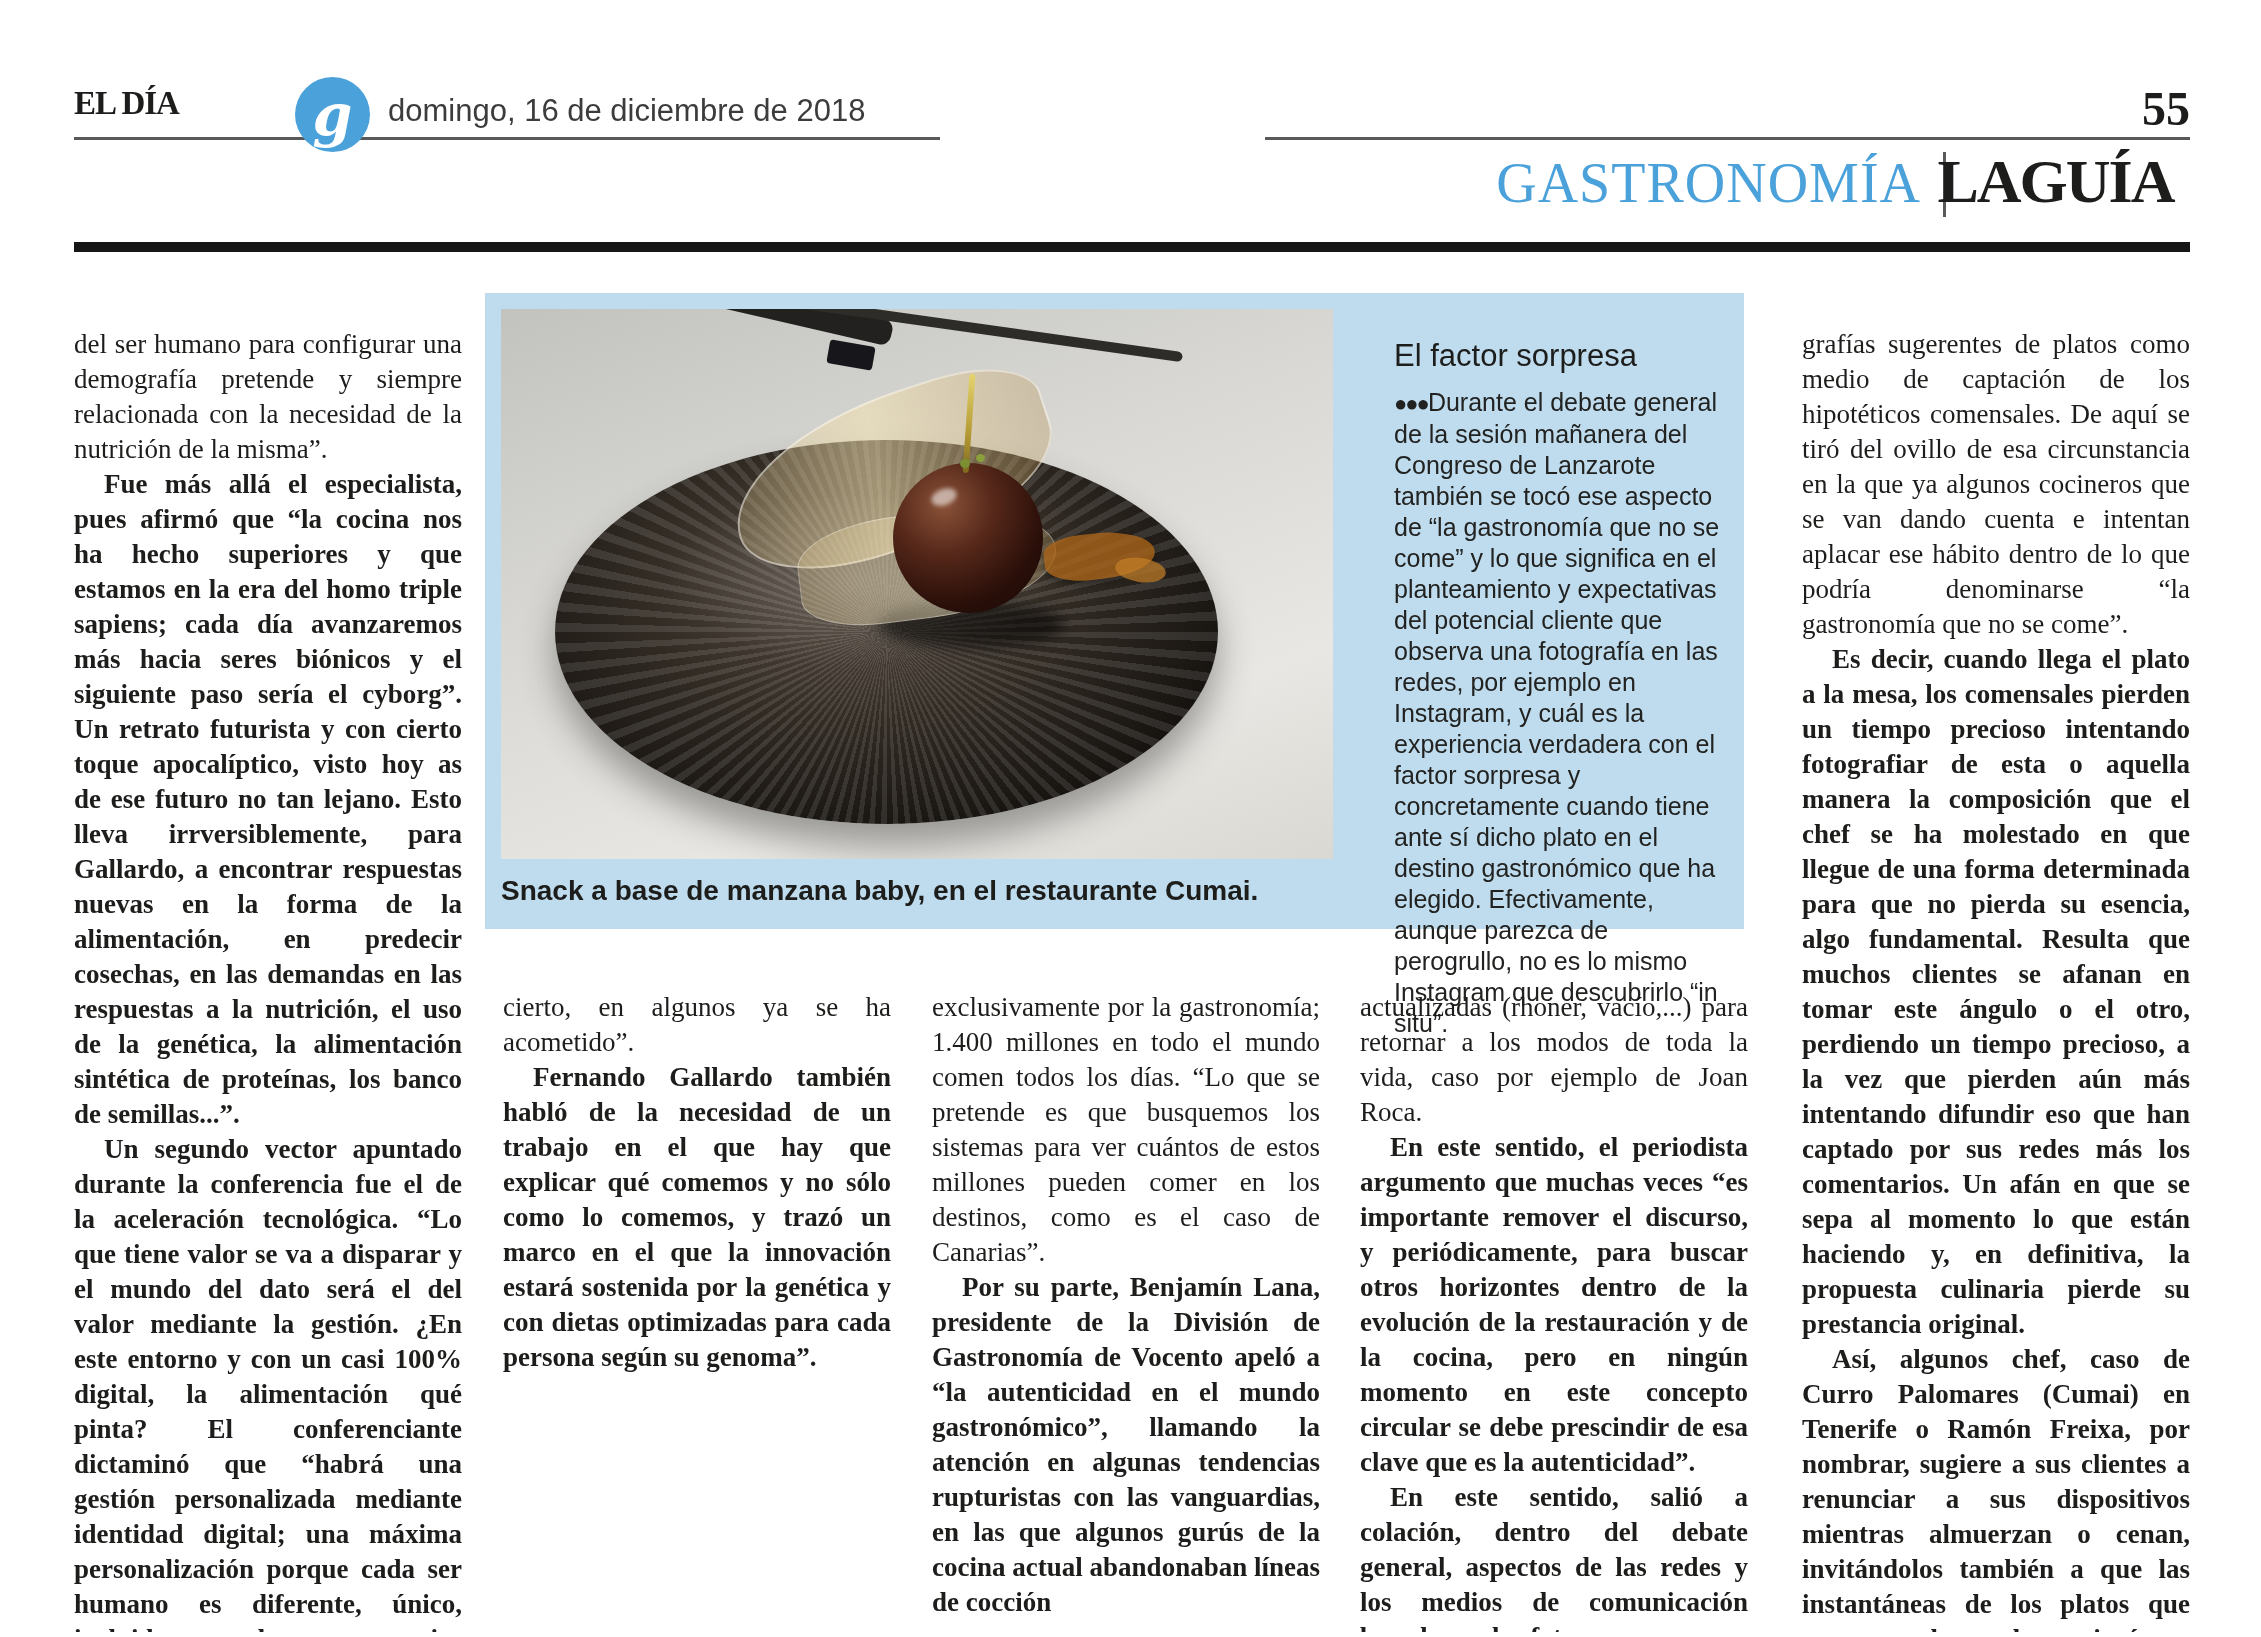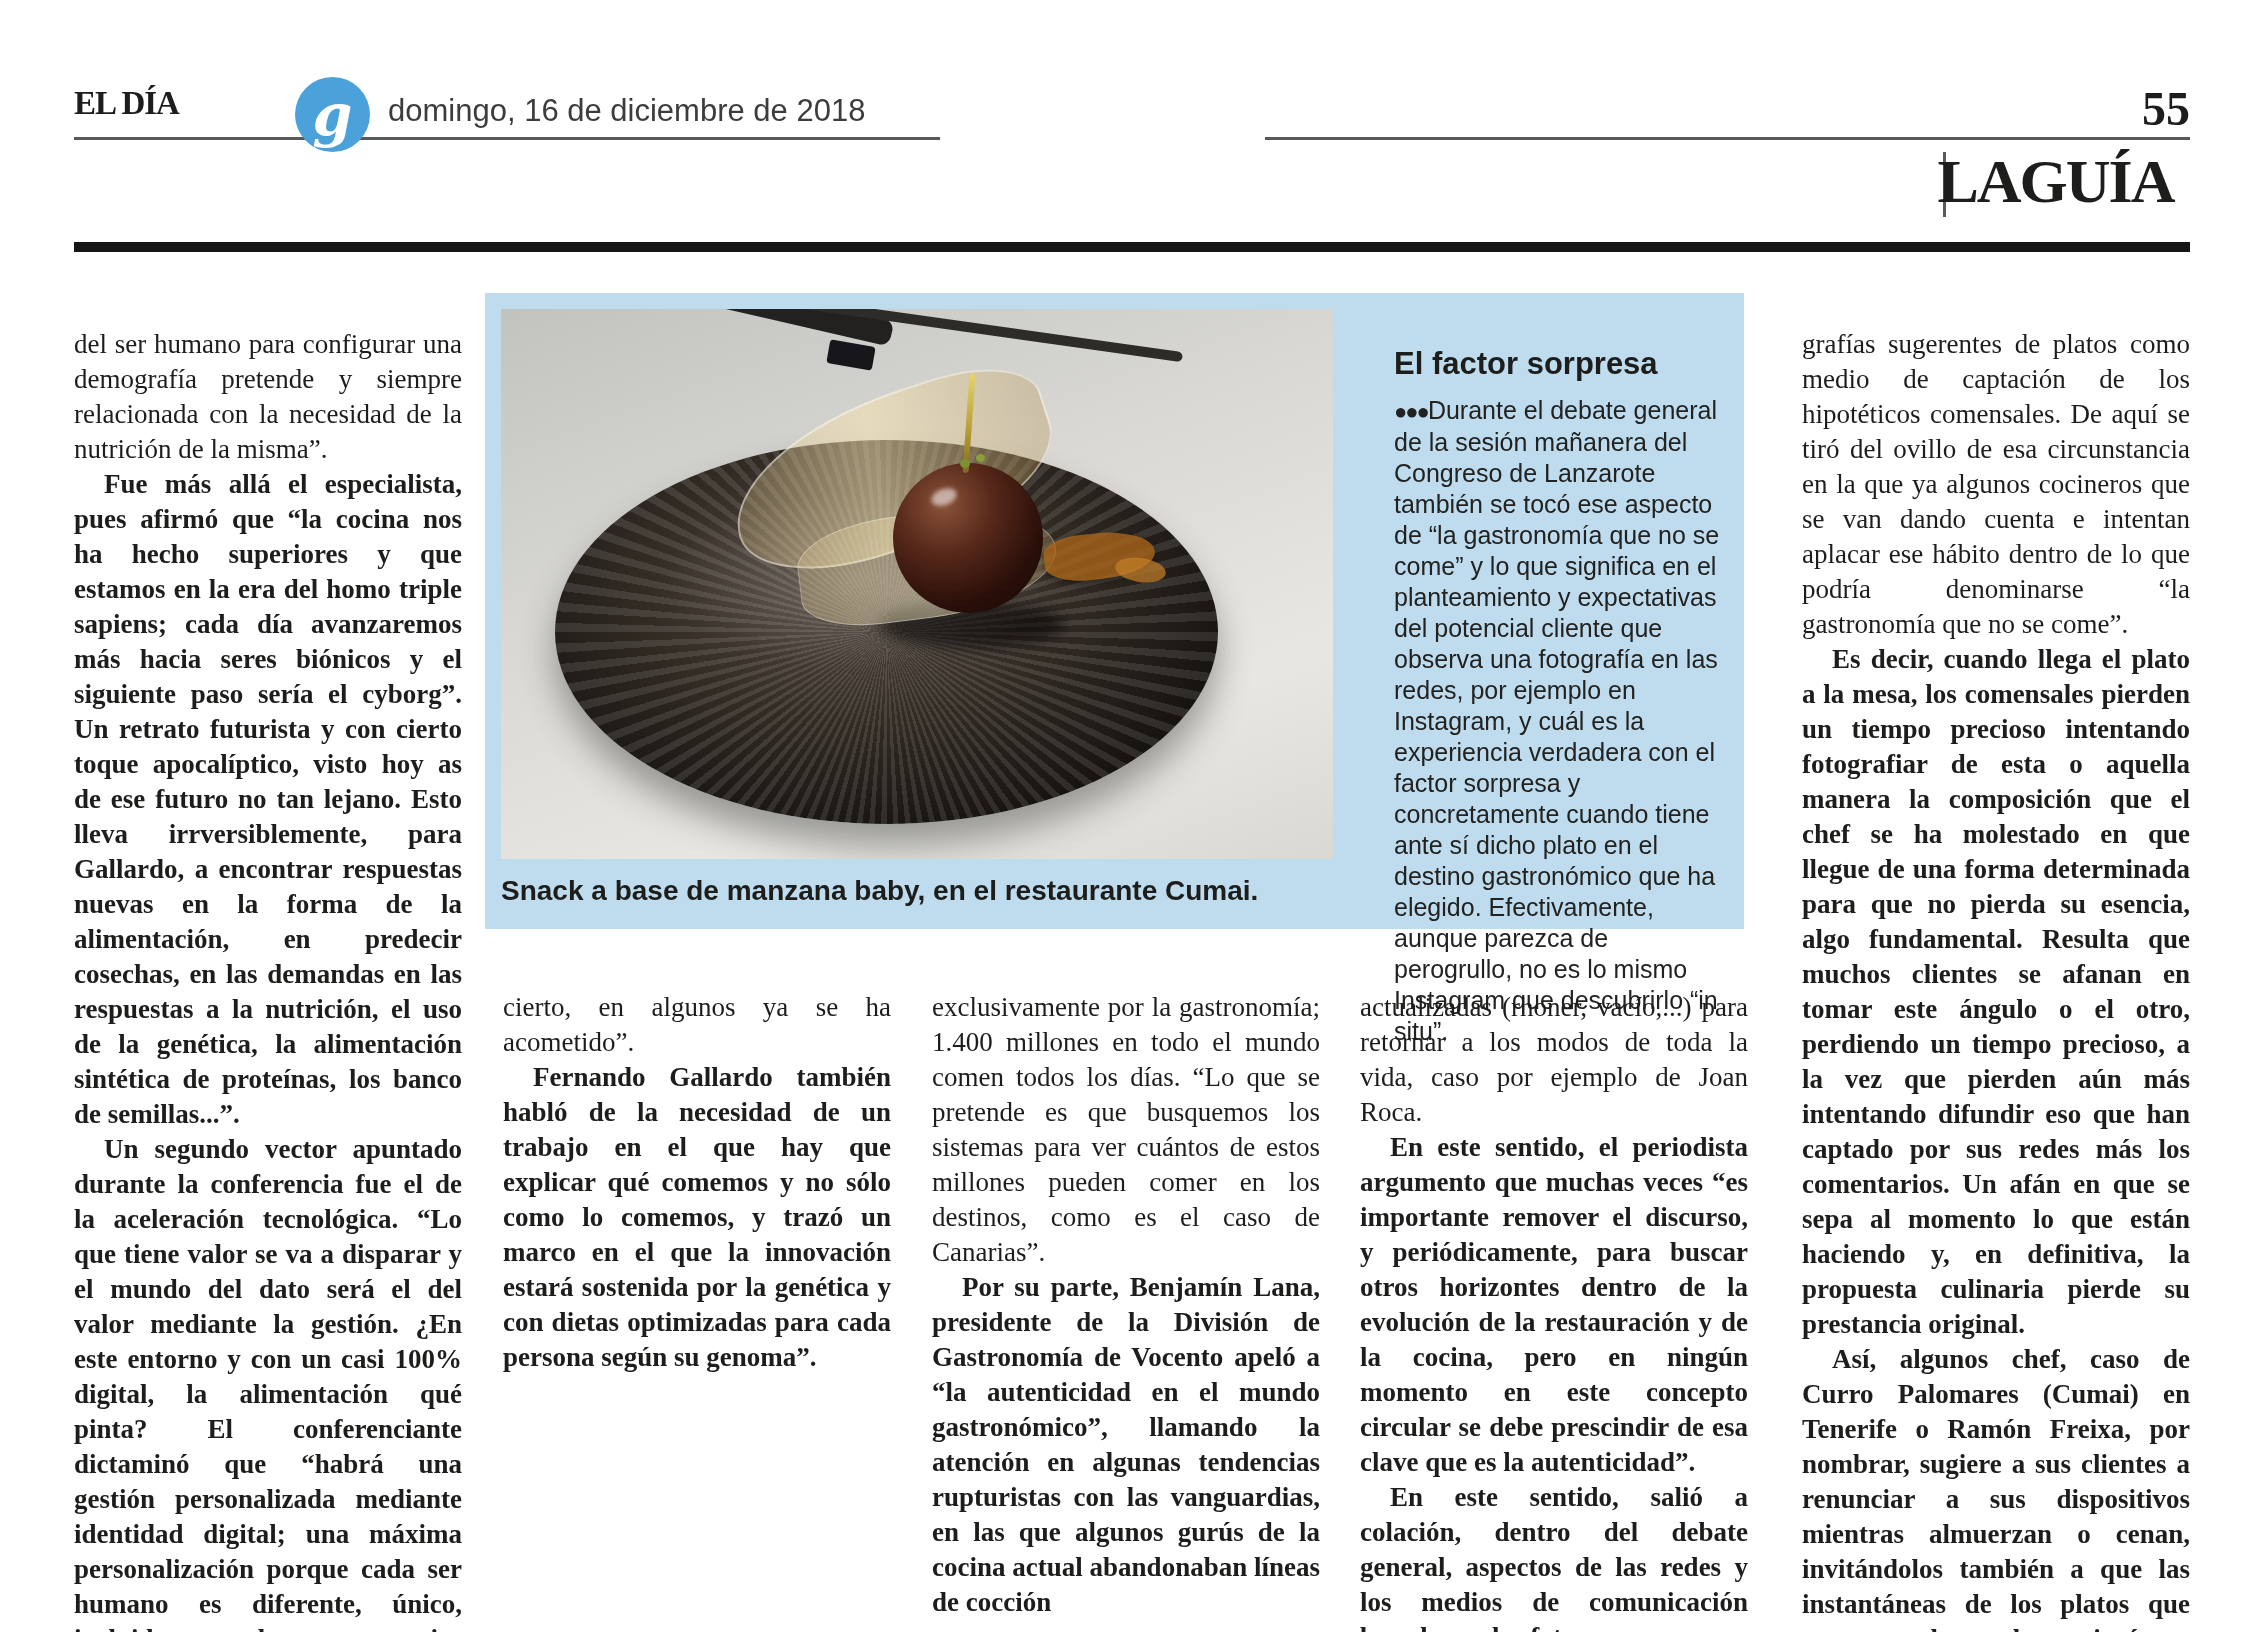--- a/index.html
+++ b/index.html
@@ -71,22 +71,22 @@
   .dot-g2{position:absolute;left:475px;top:145px;width:9px;height:8px;border-radius:50%;background:#8ba03c;}
   .drizzle{position:absolute;left:543px;top:224px;width:111px;height:46px;transform:rotate(-6deg);
     border-radius:40% 60% 55% 45%;background:rgba(170,100,24,0.78);box-shadow:0 3px 6px rgba(0,0,0,0.35);}
   .drizzle2{position:absolute;left:614px;top:249px;width:51px;height:24px;transform:rotate(8deg);
     border-radius:50%;background:rgba(196,128,40,0.7);}
   .caption{position:absolute;left:16px;top:582px;width:832px;
     font-family:"Liberation Sans","DejaVu Sans",sans-serif;font-weight:bold;font-size:28px;color:#1d1d1b;}
 
   
   .factor{position:absolute;left:909px;top:38px;width:335px;}
-  .factor h2{margin:16px 0 14px 0;font-family:"Liberation Sans","DejaVu Sans",sans-serif;
-    font-size:31px;font-weight:bold;color:#1d1d1b;line-height:1.1;}
+  .factor h2{margin:8px 0 14px 0;font-family:"Liberation Sans","DejaVu Sans",sans-serif;
+    font-size:31px;font-weight:normal;color:#1d1d1b;line-height:1.1;}
   .factor .fbody{margin:0;font-family:"Liberation Sans","DejaVu Sans",sans-serif;
     font-size:25px;line-height:31px;color:#222220;}
   .factor .dots{letter-spacing:-2px;font-size:22px;}
 
   
   .col{position:absolute;width:388px;overflow:hidden;}
   .col-tall{top:327px;height:1305px;}
   .col-low{top:990px;height:642px;}
   #col1{left:74px;}  #col2{left:503px;}  #col3{left:932px;}
   #col4{left:1360px;} #col5{left:1802px;}
@@ -97,20 +97,21 @@
 <body>
 
 <div id="page">
 
   <div class="abs brand">EL DÍA</div>
   <div class="abs g-circle">g</div>
   <div class="abs date">domingo, 16 de diciembre de 2018</div>
   <div class="abs rule rule-left"></div>
   <div class="abs rule rule-right"></div>
   <div class="abs page-num">55</div>
+  <div class="abs section-title">GASTRONOMÍA</div>
   <div class="abs vert-divider"></div>
   <div class="abs supplement">LAGUÍA</div>
   <div class="abs thick-bar"></div>
 
 
   <div class="abs panel">
 
     <div class="photo">
       <div class="cable1"></div>
       <div class="cable2"></div>

